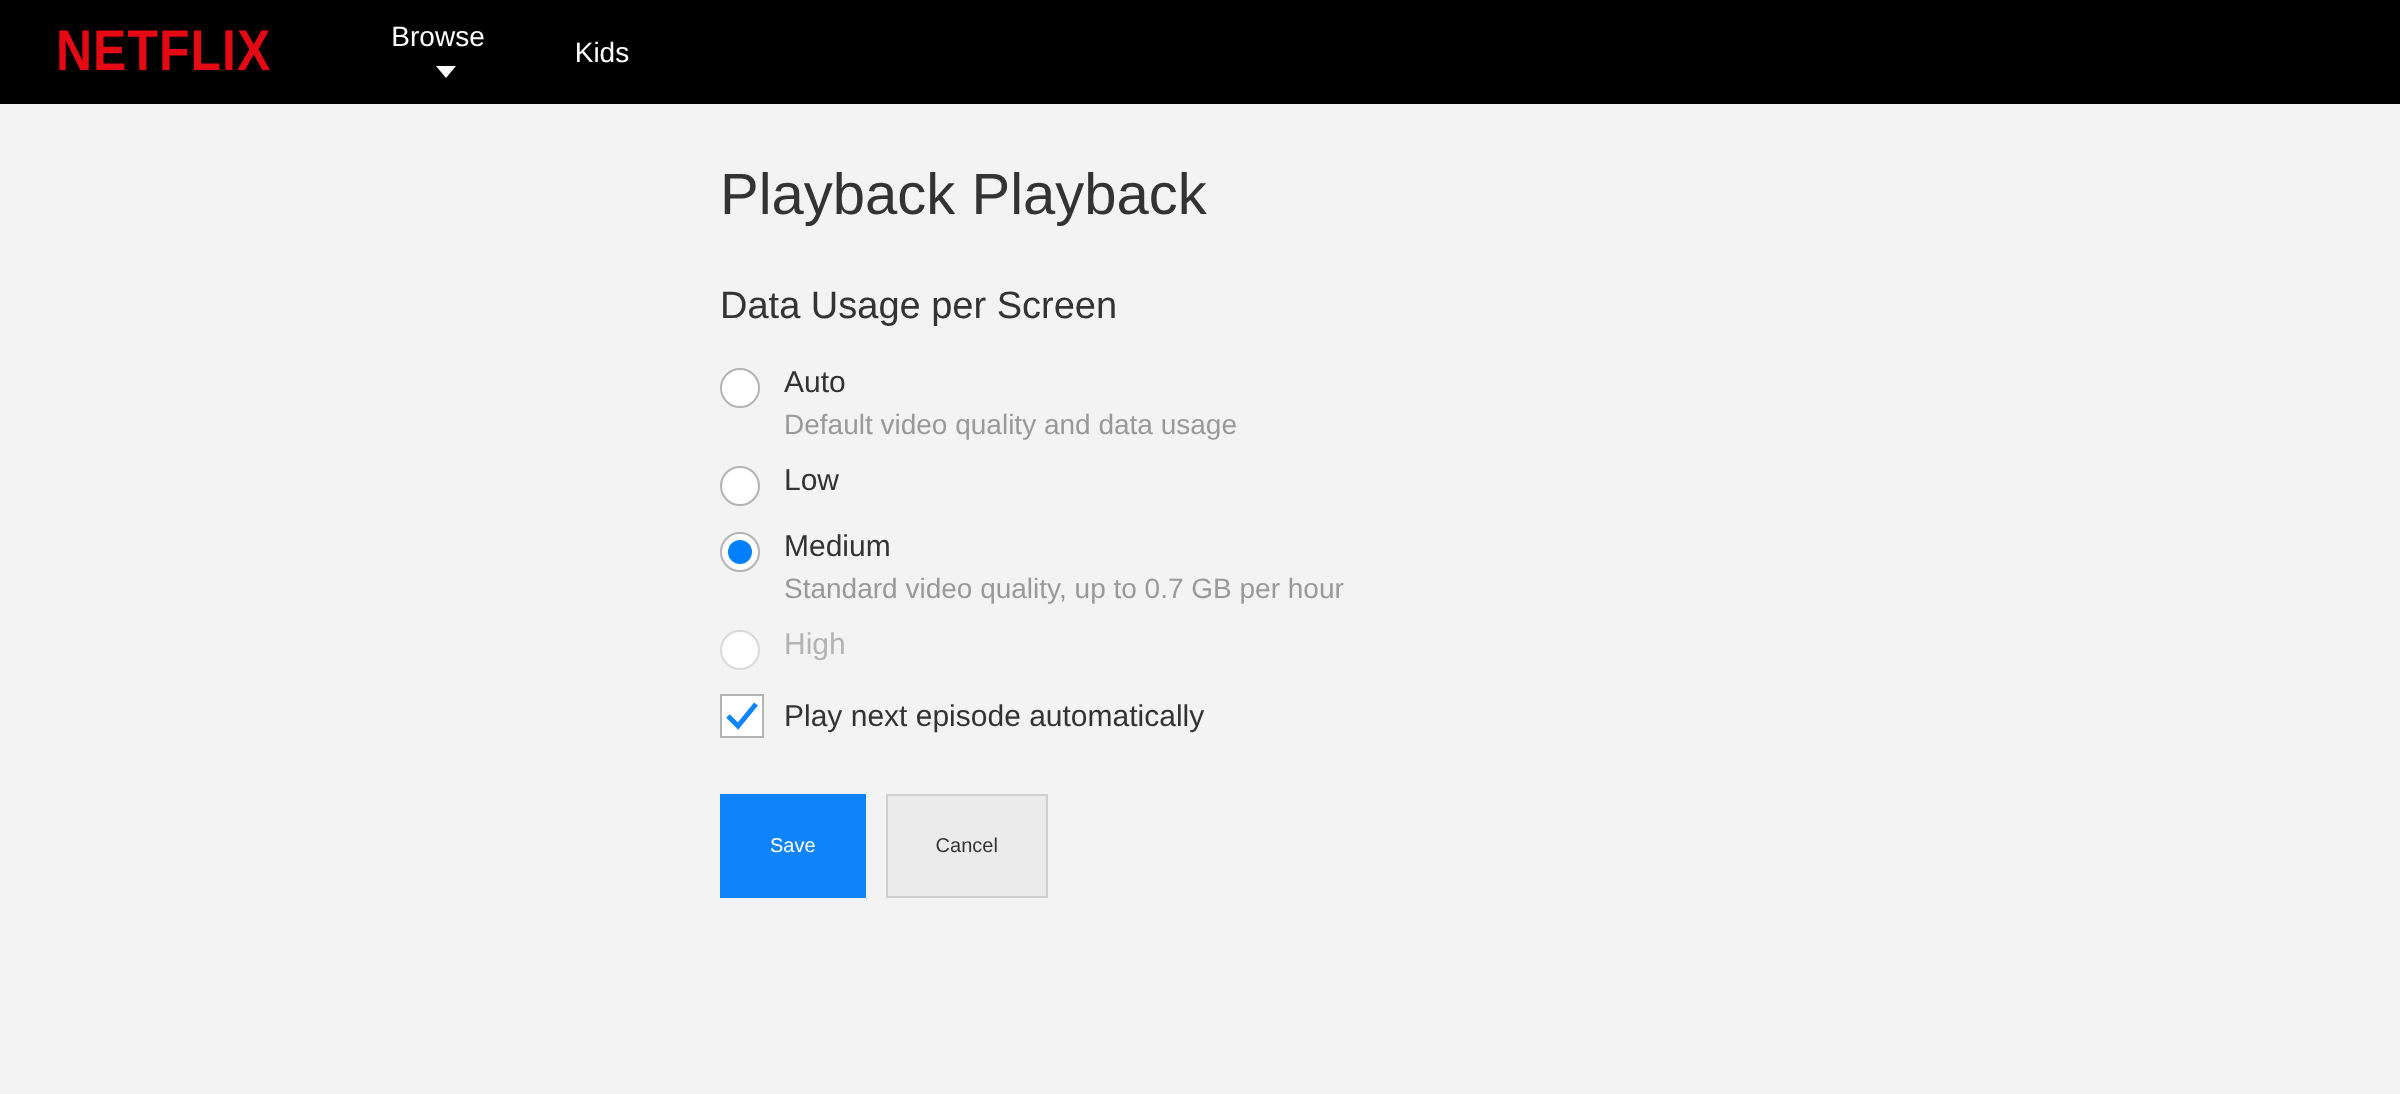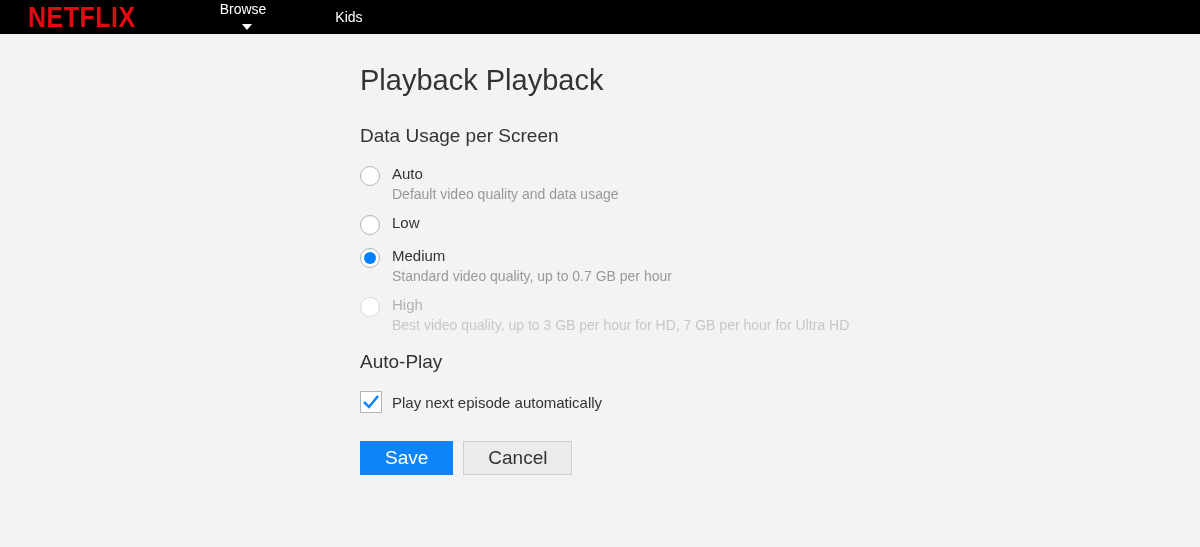--- a/index.html
+++ b/index.html
@@ -5,25 +5,24 @@
     * { box-sizing: border-box; margin: 0; padding: 0; }
     body {
       font-family: "Helvetica Neue", Helvetica, Arial, sans-serif;
       background: #f3f3f3;
       width: 1200px;
       height: 547px;
       overflow: hidden;
     }
     .topbar {
       background: #000;
-      height: 34px;
+      height: 52px;
       display: flex;
       align-items: center;
       padding-left: 28px;
-      gap: 24px;
     }
     .logo {
       color: #e50914;
       font-weight: 800;
       font-size: 25px;
       letter-spacing: 0.5px;
       transform: scaleY(1.15);
       margin-right: 60px;
     }
     .nav-item {
@@ -116,23 +115,23 @@
     }
     .check-label {
       font-size: 15px;
       color: #333;
     }
     .buttons {
       display: flex;
       gap: 10px;
     }
     .btn {
-      height: 34px;
+      height: 52px;
       padding: 0 24px;
-      font-size: 19px;
+      font-size: 10px;
       border: 1px solid transparent;
       cursor: pointer;
       display: flex;
       align-items: center;
       justify-content: center;
     }
     .btn-primary {
       background: #0f84fa;
       color: #fff;
     }
@@ -183,25 +182,23 @@
     <div class="option-text">
       <span class="option-label">Medium</span>
       <span class="option-desc">Standard video quality, up to 0.7 GB per hour</span>
     </div>
   </div>
 
   <div class="option-row disabled">
     <div class="radio disabled"></div>
     <div class="option-text">
       <span class="option-label">High</span>
-      <span class="option-desc">Best video quality, up to 3 GB per hour for HD, 7 GB per hour for Ultra HD</span>
-    </div>
-  </div>
-
-  <h2 class="section-title">Auto-Play</h2>
+    </div>
+  </div>
+
 
   <div class="checkbox-row">
     <div class="checkbox">
       <svg width="16" height="14" viewBox="0 0 16 14">
           <path d="M1 7 L6 12 L15 1" stroke="#0f84fa" stroke-width="2.5" fill="none"></path>
         </svg>
     </div>
     <span class="check-label">Play next episode automatically</span>
   </div>
 

